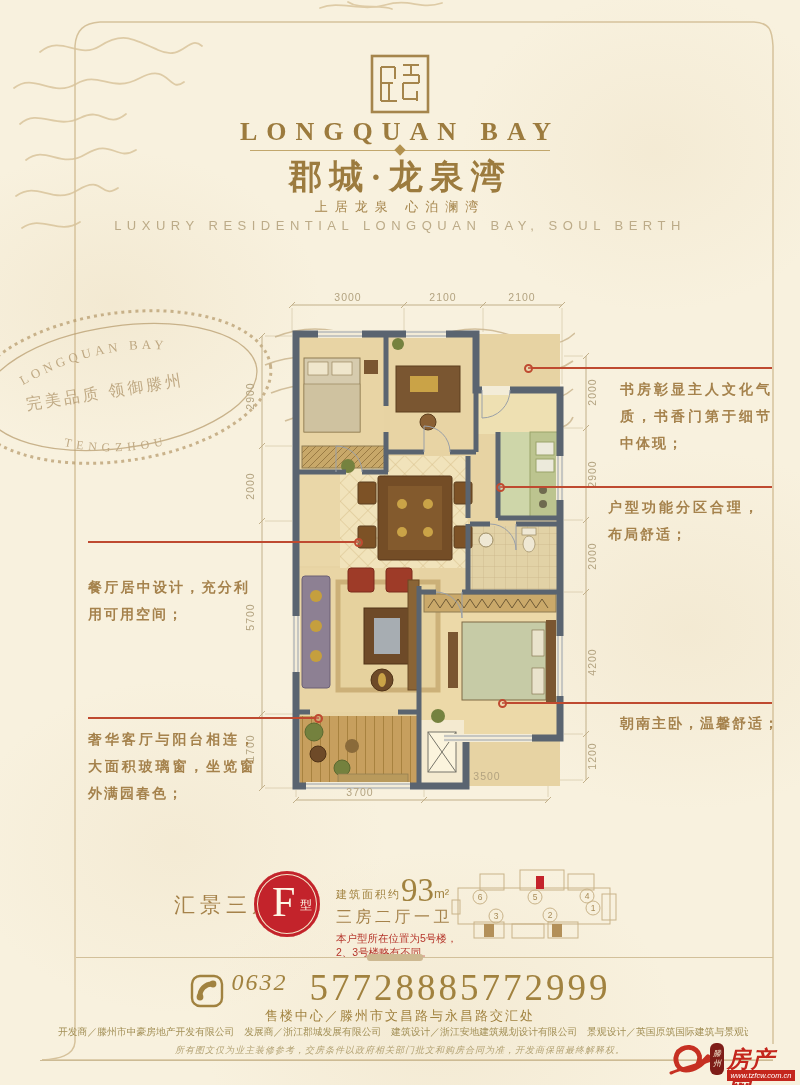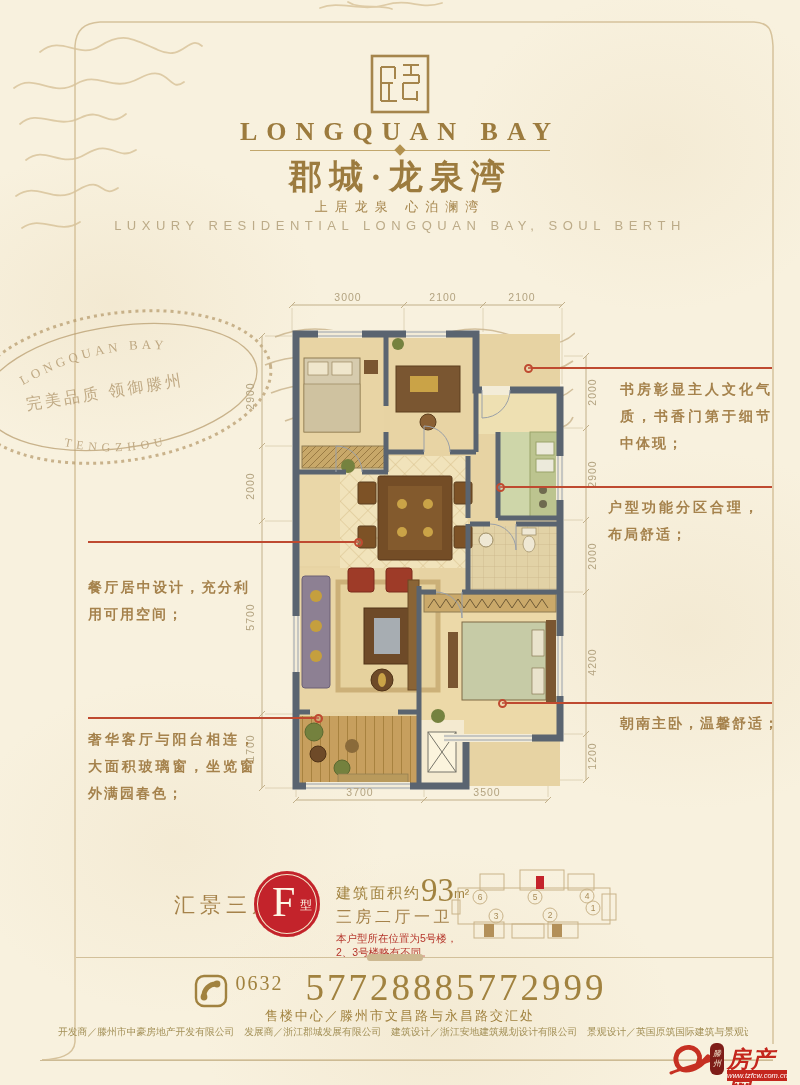--- a/index.html
+++ b/index.html
@@ -245,21 +245,21 @@
   <span class="dim rot" style="left:250px;top:396px;">2900</span>
   <span class="dim rot" style="left:250px;top:486px;">2000</span>
   <span class="dim rot" style="left:250px;top:617px;">5700</span>
   <span class="dim rot" style="left:250px;top:748px;">1700</span>
   <span class="dim rot" style="left:592px;top:392px;">2000</span>
   <span class="dim rot" style="left:592px;top:474px;">2900</span>
   <span class="dim rot" style="left:592px;top:556px;">2000</span>
   <span class="dim rot" style="left:592px;top:662px;">4200</span>
   <span class="dim rot" style="left:592px;top:756px;">1200</span>
   <span class="dim" style="left:360px;top:792px;">3700</span>
-  <span class="dim" style="left:487px;top:792px;">3500</span>
+  <span class="dim" style="left:487px;top:776px;">3500</span>
 
   <div class="cline" style="left:528px;top:367px;width:244px;"></div>
   <div class="cline" style="left:500px;top:486px;width:272px;"></div>
   <div class="cline" style="left:88px;top:541px;width:271px;"></div>
   <div class="cline" style="left:88px;top:717px;width:231px;"></div>
   <div class="cline" style="left:502px;top:702px;width:270px;"></div>
   <div class="cdot" style="left:524px;top:364px;"></div>
   <div class="cdot" style="left:496px;top:483px;"></div>
   <div class="cdot" style="left:354px;top:538px;"></div>
   <div class="cdot" style="left:314px;top:714px;"></div>
@@ -270,21 +270,21 @@
   <div class="abs ann" style="left:88px;top:562px;width:162px;margin-top:12px;">餐厅居中设计，充分利用可用空间；</div>
   <div class="abs ann" style="left:88px;top:726px;width:168px;">奢华客厅与阳台相连，大面积玻璃窗，坐览窗外满园春色；</div>
   <div class="abs ann" style="left:620px;top:710px;width:170px;white-space:nowrap;">朝南主卧，温馨舒适；</div>
 
   <div class="abs" style="left:174px;top:891px;font-size:21px;letter-spacing:5px;color:#a5824a;">汇景三房</div>
   <div class="badge">
     <span class="f">F</span>
     <span class="t">型</span>
   </div>
   <div class="abs" style="left:336px;top:872px;color:#a1823f;white-space:nowrap;">
-    <span style="font-size:15px;letter-spacing:2px;vertical-align:baseline;">建筑面积约</span><span class="serif" style="font-size:33px;vertical-align:-3px;">93</span><span style="font-size:13px;">m²</span>
+    <span style="font-size:11px;letter-spacing:2px;vertical-align:baseline;">建筑面积约</span><span class="serif" style="font-size:33px;vertical-align:-3px;">93</span><span style="font-size:13px;">m²</span>
   </div>
   <div class="abs" style="left:336px;top:907px;font-size:16px;letter-spacing:3.5px;color:#a5824a;">三房二厅一卫</div>
   <div class="abs" style="left:336px;top:931px;font-size:10.5px;line-height:14px;color:#b5352b;">
     <div>本户型所在位置为5号楼，</div>
     <div>2、3号楼略有不同。</div>
   </div>
 
   <div class="abs" style="left:450px;top:860px;width:170px;height:94px;">
     <svg style="position:absolute;inset:0" width="170" height="94" viewBox="0 0 170 94">
       <g fill="none" stroke="#c9b389" stroke-width="1">
@@ -318,29 +318,30 @@
 
   <div class="abs" style="left:76px;top:957px;width:697px;height:1px;background:#d2c09a;"></div>
   <div class="abs" style="left:367px;top:954px;width:56px;height:7px;background:#cdb890;border-radius:3px;"></div>
 
   <div class="abs centered" style="top:966px;white-space:nowrap;">
     <svg width="34" height="34" viewBox="0 0 34 34" style="vertical-align:-8px;margin-right:8px;">
       <rect x="2" y="2" width="30" height="30" rx="8" fill="none" stroke="#a1823f" stroke-width="2.4"></rect>
       <path d="M10,23 A12,12 0 0 1 23,10" fill="none" stroke="#a1823f" stroke-width="5" stroke-linecap="round"></path>
       <circle cx="10" cy="23" r="3.4" fill="#a1823f"></circle>
         <circle cx="23" cy="10" r="3.4" fill="#a1823f"></circle>
-    </svg><span class="serif" style="font-size:20px;color:#a1823f;letter-spacing:2px;vertical-align:10px;margin-right:22px;">0632</span><span class="serif" style="font-size:37px;color:#a1823f;letter-spacing:3px;">5772888</span><span class="serif" style="font-size:37px;color:#a1823f;letter-spacing:3px;">5772999</span>
+    </svg><span class="serif" style="font-size:24px;color:#a1823f;letter-spacing:2px;vertical-align:10px;margin-right:22px;font-style:italic;">0632</span><span class="serif" style="font-size:37px;color:#a1823f;letter-spacing:3px;">5772888</span><span class="serif" style="font-size:37px;color:#a1823f;letter-spacing:3px;">5772999</span>
   </div>
   <div class="abs centered" style="top:1007px;font-size:13px;letter-spacing:2px;color:#a1823f;">售楼中心／滕州市文昌路与永昌路交汇处</div>
 
   <div class="abs" style="left:58px;top:1026px;width:690px;text-align:center;font-size:9.8px;color:#a39057;white-space:nowrap;overflow:hidden;">开发商／滕州市中豪房地产开发有限公司　发展商／浙江郡城发展有限公司　建筑设计／浙江安地建筑规划设计有限公司　景观设计／英国原筑国际建筑与景观设计公司　全案策划／杭州门道</div>
+  <div class="abs centered" style="top:1044px;font-size:9px;font-style:italic;color:#b3a273;letter-spacing:1px;">所有图文仅为业主装修参考，交房条件以政府相关部门批文和购房合同为准，开发商保留最终解释权。</div>
   <div class="abs" style="left:40px;top:1060px;width:733px;height:1px;background:#cdbb94;"></div>
 
   <div class="abs" style="left:668px;top:1038px;width:130px;height:46px;font-style:italic;">
     <svg width="44" height="42" viewBox="0 0 44 42" style="position:absolute;left:0;top:2px;">
       <path d="M30,24 C36,12 24,4 14,9 C4,14 7,30 18,30 C27,30 33,25 40,17" fill="none" stroke="#c63022" stroke-width="5" stroke-linecap="round"></path>
       <path d="M3,33 C15,28 30,25 43,20" fill="none" stroke="#c63022" stroke-width="3" stroke-linecap="round"></path>
     </svg>
     <div style="position:absolute;left:42px;top:5px;width:14px;height:32px;background:#7e1d18;border-radius:6px;color:#f5e8d0;font-size:8px;line-height:10px;text-align:center;padding-top:6px;box-sizing:border-box;word-break:break-all;">滕州</div>
     <div style="position:absolute;left:59px;top:6px;font-size:23px;font-weight:bold;color:#c4261d;letter-spacing:1px;">房产网</div>
-    <div style="position:absolute;left:59px;top:32px;width:60px;height:11px;background:#c4261d;color:#ffffff;font-size:7.5px;line-height:11px;text-align:center;">www.tzfcw.com.cn</div>
+    <div style="position:absolute;left:59px;top:32px;width:68px;height:11px;background:#c4261d;color:#ffffff;font-size:7.5px;line-height:11px;text-align:center;">www.tzfcw.com.cn</div>
   </div>
 </div>
 
 </body></html>

